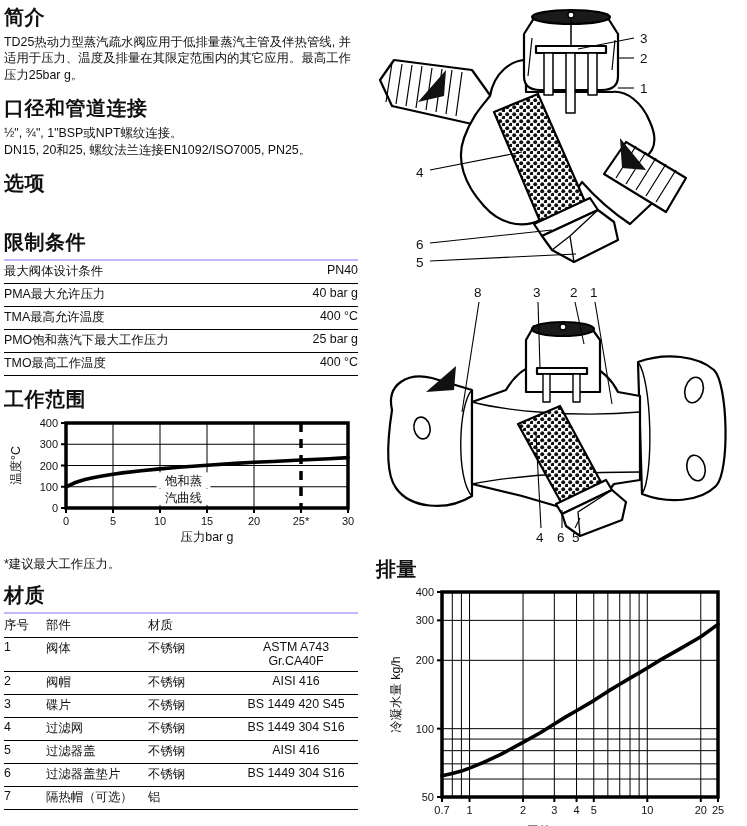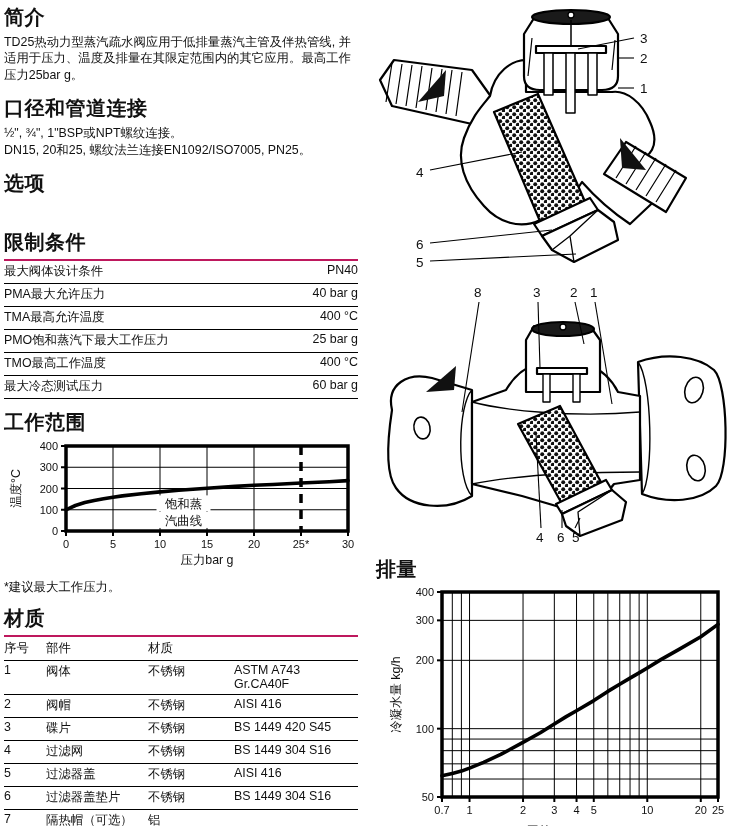--- a/index.html
+++ b/index.html
@@ -4,28 +4,28 @@
 <style>
   html,body{margin:0;padding:0;background:#fff;}
   body{font-family:"Liberation Sans","DejaVu Sans",sans-serif;color:#111;width:747px;height:826px;overflow:hidden;}
   .page{display:flex;width:747px;}
   .col-left{width:372px;box-sizing:border-box;padding:4px 14px 0 4px;}
   .col-right{width:375px;box-sizing:border-box;position:relative;}
   h2{font-size:20px;font-weight:700;margin:0 0 3px 0;letter-spacing:.5px;}
   p{margin:0;font-size:12.4px;line-height:1.32;}
   section{margin-bottom:13px;}
   table{width:100%;border-collapse:collapse;font-size:12.4px;table-layout:fixed;}
-  .rule-top{border-top:2px solid #be185d;}
+  .rule-top{border-top:2px solid #c4b5fd;}
   td,th{border-bottom:1px solid #000;padding:2.5px 0;vertical-align:top;text-align:left;font-weight:400;}
   .limits-table td.val{text-align:right;}
   .materials-table th{padding-top:3px;}
   .materials-table .c0{width:42px;}
   .materials-table .c1{width:102px;}
   .materials-table .c2{width:86px;}
-  .materials-table .c3{text-align:left;}
+  .materials-table .c3{text-align:center;}
   .note{margin-top:4px;}
   .footnote{margin:4px 0 0 0;}
   .chart svg{display:block;}
   .tick{font-size:11px;fill:#111;}
   .axis-label{font-size:12.4px;fill:#111;}
   .callout{font-size:13.5px;fill:#111;}
   .fig{margin:0;}
   .cap-heading{margin:6px 0 2px 4px;}
 </style>
 </head>
@@ -66,24 +66,20 @@
               <td>TMA最高允许温度</td>
               <td class="val">400 °C</td>
             </tr>
             <tr>
               <td>PMO饱和蒸汽下最大工作压力</td>
               <td class="val">25 bar g</td>
             </tr>
             <tr>
               <td>TMO最高工作温度</td>
               <td class="val">400 °C</td>
-            </tr>
-            <tr>
-              <td>最大冷态测试压力</td>
-              <td class="val">60 bar g</td>
             </tr>
           </tbody>
       </table>
     </section>
 
     <section class="chart" style="margin-bottom:10px;">
       <h2>工作范围</h2>
       <svg id="chart-range" width="354" height="136" viewBox="0 0 354 136">
           <line x1="109" y1="7" x2="109" y2="92" stroke="#000" stroke-width="1"></line>
           <line x1="156" y1="7" x2="156" y2="92" stroke="#000" stroke-width="1"></line>

